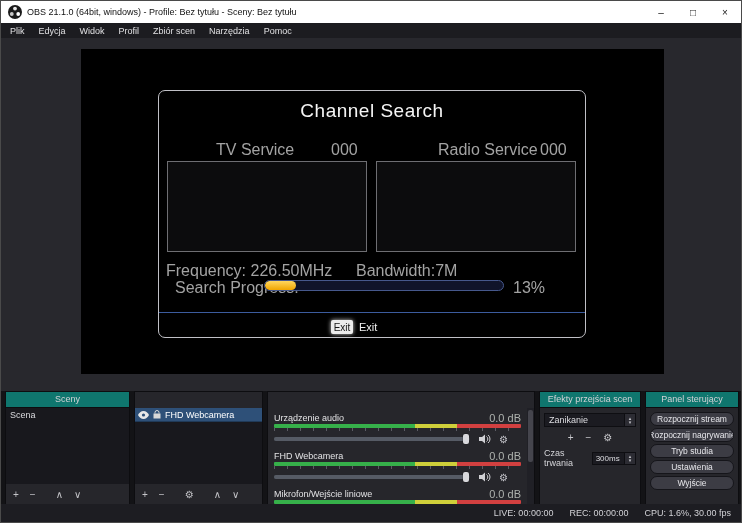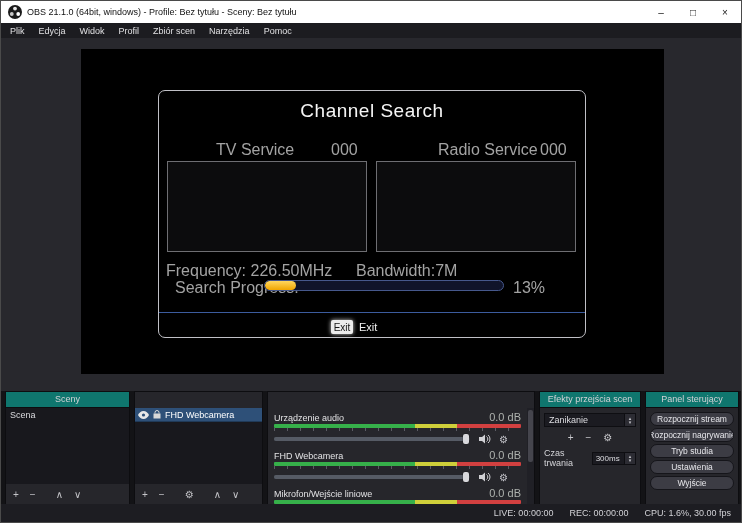--- a/index.html
+++ b/index.html
@@ -50,21 +50,21 @@
   .panel-transitions { left:538px; width:102px; }
   .panel-controls { left:644px; width:94px; }
   .panel-list { position:absolute; top:16px; left:0; right:0; bottom:21px; background:#18181d; }
   .panel-toolbar { position:absolute; bottom:0; left:0; right:0; height:21px; display:flex; align-items:center; padding:0 7px; gap:11px; color:#c4c4c8; font-size:10px; }
   .tool-gap { margin-left:9px; }
   .scene-item { height:14px; line-height:14px; padding:0 4px; font-size:9px; color:#dadade; }
   .source-item { height:14px; display:flex; align-items:center; gap:4px; padding:0 3px; background:#2e5078; color:#fff; font-size:9px; border-bottom:1px solid #203a58; }
   
   .mixer-body { position:absolute; top:16px; left:0; right:7px; bottom:0; overflow:hidden; padding-top:4px; }
   .mix-entry { height:38px; padding:0 6px; }
-  .mix-row1 { display:flex; justify-content:space-between; align-items:flex-end; height:11px;gap:36px; }
+  .mix-row1 { display:flex; justify-content:space-between; align-items:center; height:11px;gap:36px; }
   .mix-name { font-size:9px; color:#e2e2e4; }
   .mix-db { font-size:11px; color:#aeb2ae; }
   .mix-meter { height:4px; margin-top:1px; border-radius:1px;
     background:linear-gradient(90deg,#36b04a 0%,#36b04a 57%,#cfcf3a 57%,#cfcf3a 74%,#d24040 74%,#d24040 100%); }
   .mix-ticks { height:3px; background:repeating-linear-gradient(90deg,#5c5c64 0 1px,transparent 1px 13px); }
   .mix-row3 { display:flex; align-items:center; margin-top:2px; height:12px; }
   .mix-slider { position:relative; width:196px; height:4px; background:#3e424a; border-radius:2px; }
   .mix-slider-fill { width:97%; height:100%; background:#565b65; border-radius:2px; }
   .mix-slider-handle { position:absolute; right:1px; top:-3px; width:6px; height:10px; background:#d8d8dc; border-radius:2px; box-shadow:0 0 1px #000; }
   .mix-speaker { margin-left:9px; display:flex; }

